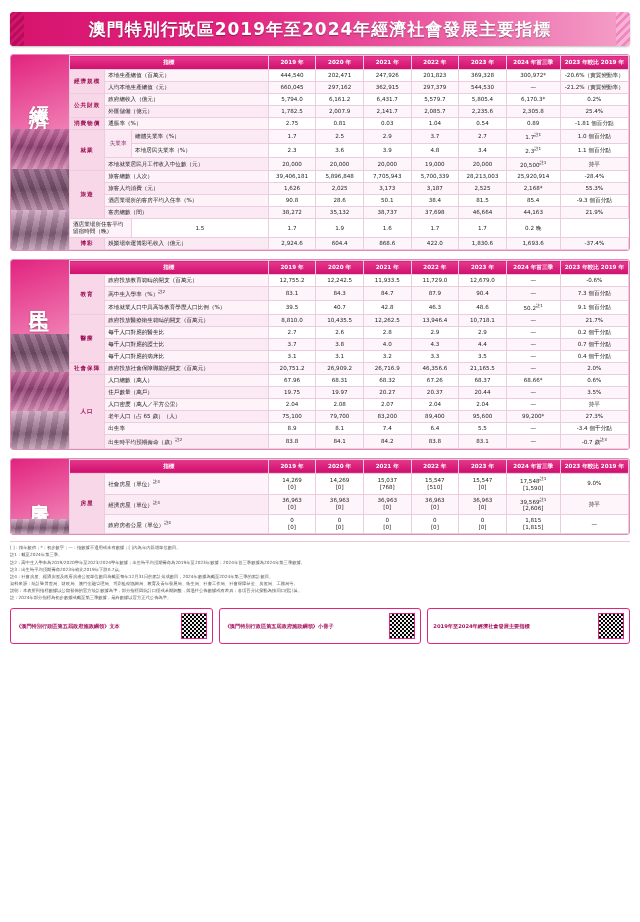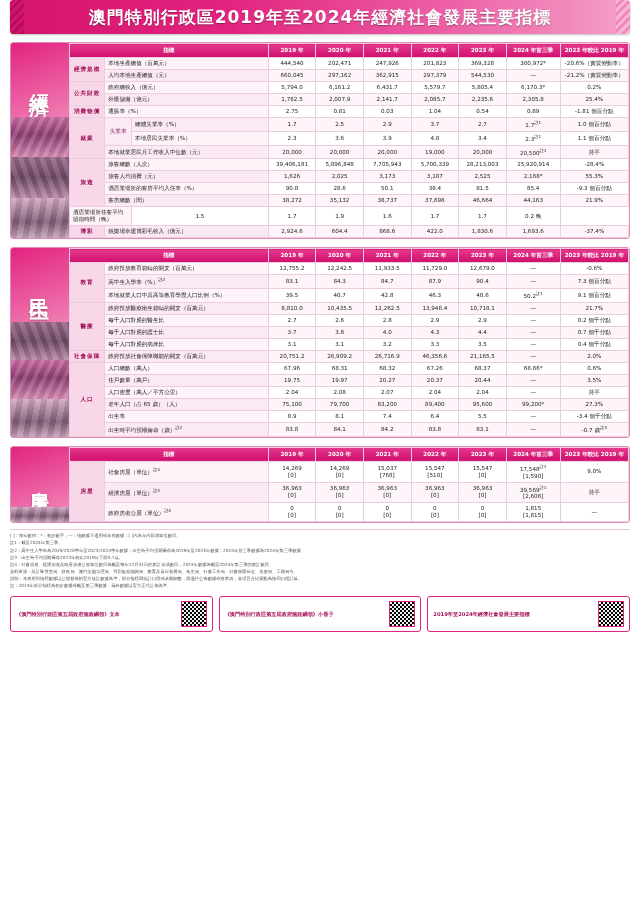--- a/index.html
+++ b/index.html
@@ -5,21 +5,21 @@
   * { box-sizing: border-box; }
   body {
     margin: 0;
     width: 640px;
     height: 922px;
     background: #ffffff;
     font-family: "DejaVu Sans", "Liberation Sans", sans-serif;
     font-size: 6px;
     color: #222;
   }
-  .page { position: relative; width: 640px; height: 922px; padding: 0 10px; }
+  .page { position: relative; width: 640px; height: 922px; padding: 12px 10px; }
 
   
   .title-banner {
     position: relative;
     height: 34px;
     border-radius: 4px;
     background: linear-gradient(90deg,#d6146e 0%, #e2237f 35%, #ec5fa5 70%, #f4a0c8 100%);
     display: flex; align-items: center; justify-content: center;
     box-shadow: 0 1px 2px rgba(0,0,0,.25);
     overflow: hidden;

